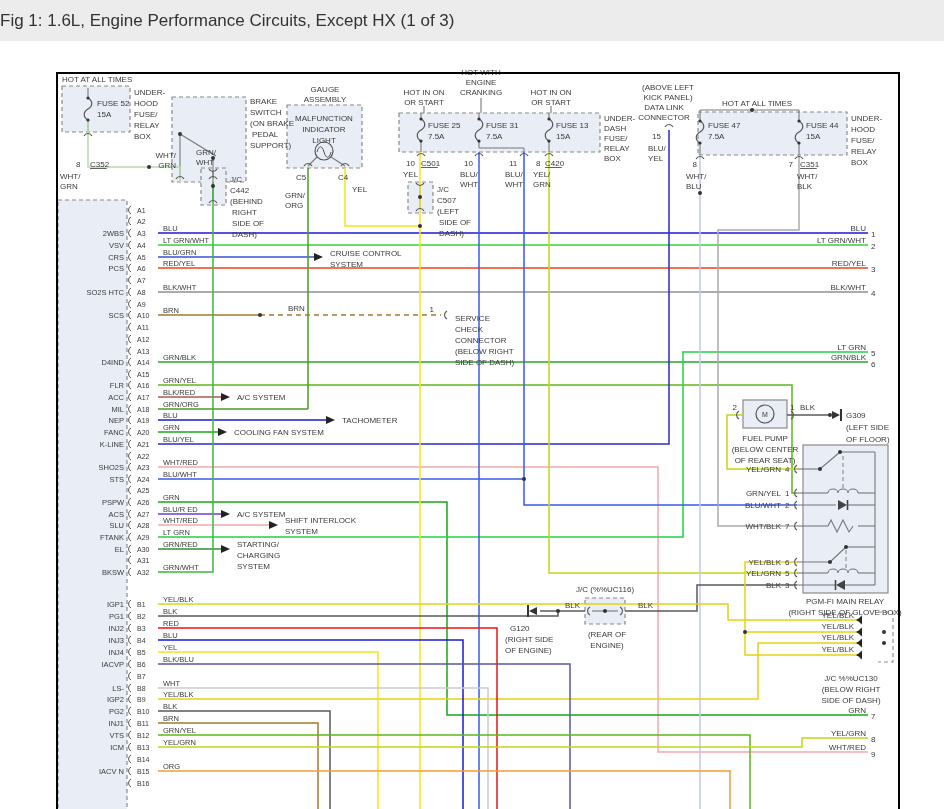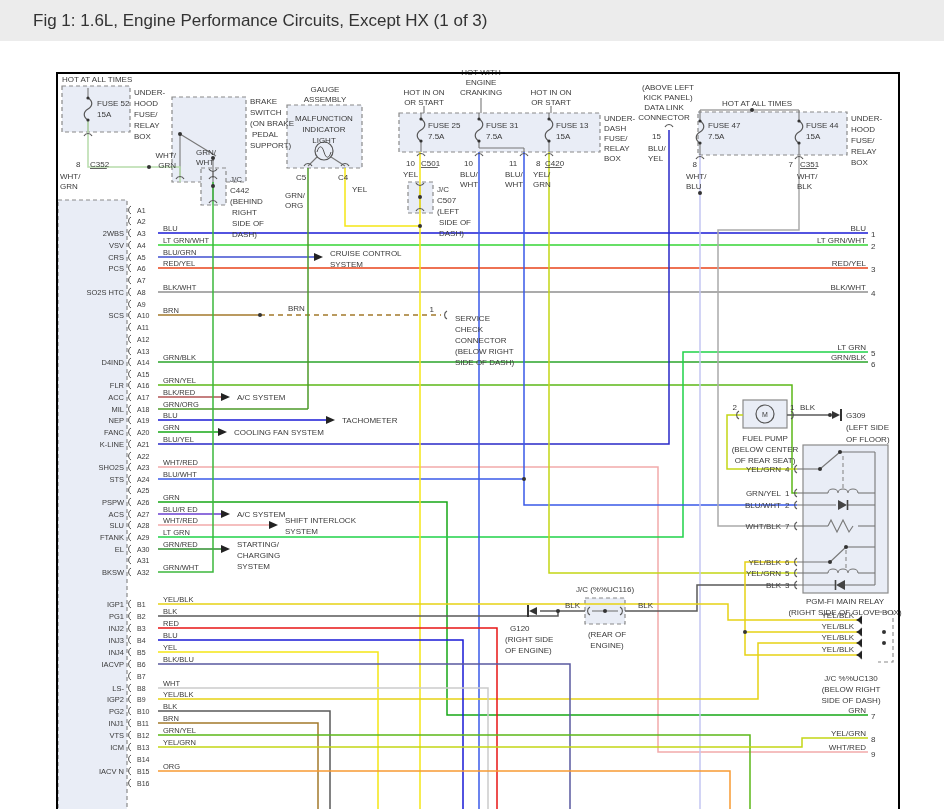--- a/index.html
+++ b/index.html
@@ -1,19 +1,19 @@
 <!DOCTYPE html>
 <html><head>
 <meta charset="utf-8">
 <style>
   html,body{margin:0;padding:0;background:#fff;}
   body{width:944px;height:809px;overflow:hidden;position:relative;
        font-family:"Liberation Sans",sans-serif;}
   .titlebar{position:absolute;top:0;left:0;width:944px;height:41px;background:#ececec;
-            color:#333;font-size:17px;line-height:41px;padding-left:33px;
+            color:#333;font-size:17px;line-height:41px;
             box-sizing:border-box;z-index:2;}
   svg{position:absolute;top:0;left:0;z-index:1;}
   svg text{fill:#3a3a3a;font-family:"Liberation Sans",sans-serif;}
 </style>
 </head>
 <body>
 
 <div class="titlebar">
   <span>Fig 1: 1.6L, Engine Performance Circuits, Except HX (1 of 3)</span>
 </div>

